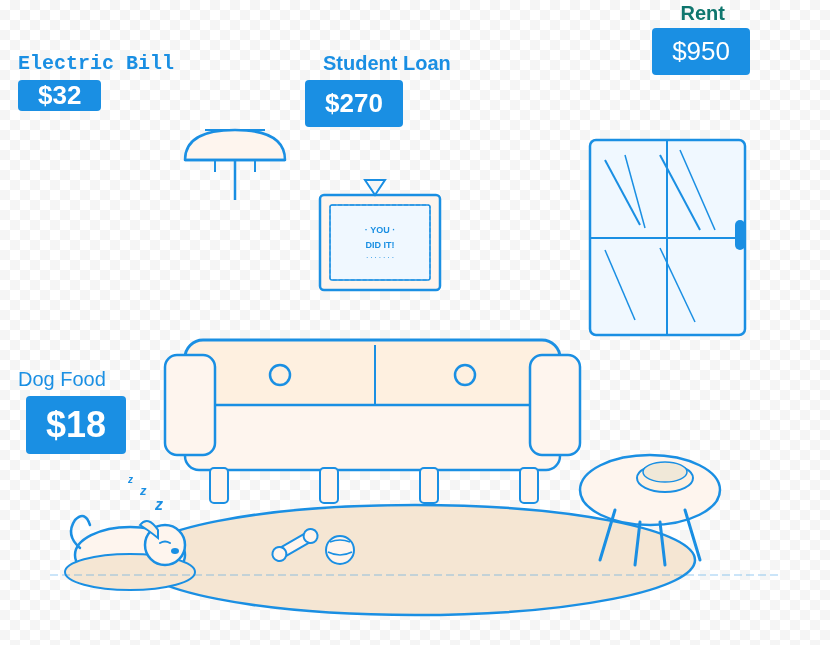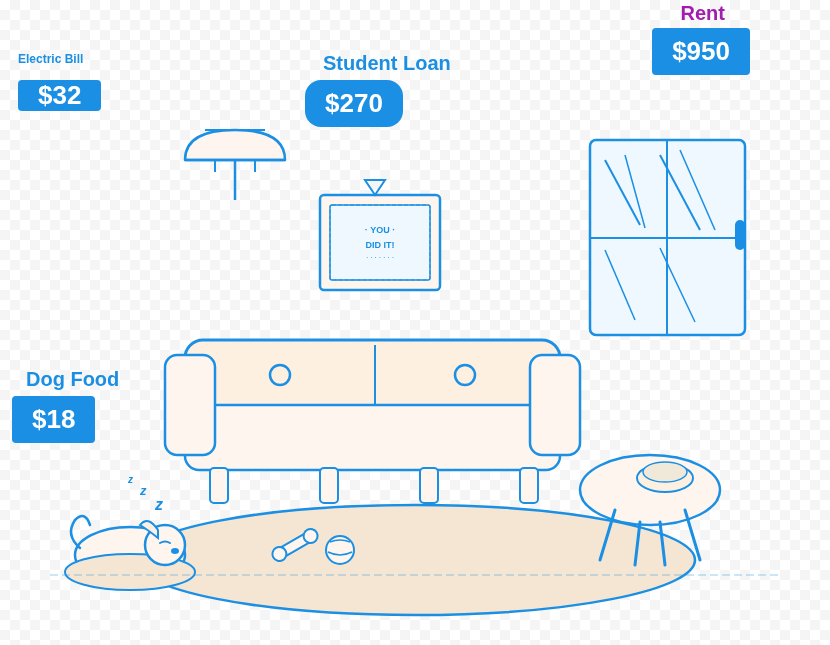--- a/index.html
+++ b/index.html
@@ -28,42 +28,43 @@
       opacity: 0.4;
     }
 
     
     .rent-label {
       position: absolute;
       top: 2px;
       right: 105px;
       font-size: 20px;
       font-weight: bold;
-      color: #a21caf;
+      color: #0f766e;
     }
     .rent-badge {
       position: absolute;
       top: 28px;
       right: 80px;
       background-color: #1a8fe3;
       color: white;
-      font-weight: bold;
+      font-weight: normal;
       font-size: 26px;
       padding: 8px 20px;
       border-radius: 4px;
     }
 
     
     .electric-label {
       position: absolute;
       top: 52px;
       left: 18px;
-      font-size: 12px;
+      font-size: 20px;
       font-weight: bold;
       color: #1a8fe3;
+      font-family: Liberation Mono, monospace;
     }
     .electric-badge {
       position: absolute;
       top: 80px;
       left: 18px;
       background-color: #1a8fe3;
       color: white;
       font-weight: bold;
       font-size: 26px;
       padding: 0 20px;
@@ -82,41 +83,40 @@
     }
     .student-badge {
       position: absolute;
       top: 80px;
       left: 305px;
       background-color: #1a8fe3;
       color: white;
       font-weight: bold;
       font-size: 26px;
       padding: 8px 20px;
-      border-radius: 16px;
+      border-radius: 4px;
     }
 
     
     .dogfood-label {
       position: absolute;
       top: 368px;
       left: 18px;
       font-size: 20px;
-      font-weight: bold;
+      font-weight: normal;
       color: #1a8fe3;
-      margin-left: 8px;
     }
     .dogfood-badge {
       position: absolute;
       top: 396px;
-      left: 12px;
-      background-color: #1a8fe3;
-      color: white;
-      font-weight: bold;
-      font-size: 26px;
+      left: 26px;
+      background-color: #1a8fe3;
+      color: white;
+      font-weight: bold;
+      font-size: 36px;
       padding: 8px 20px;
       border-radius: 4px;
     }
   </style>
 </head>
 <body>
 
 <div class="bg-pattern"></div>
 
 <div class="rent-label">Rent</div>

